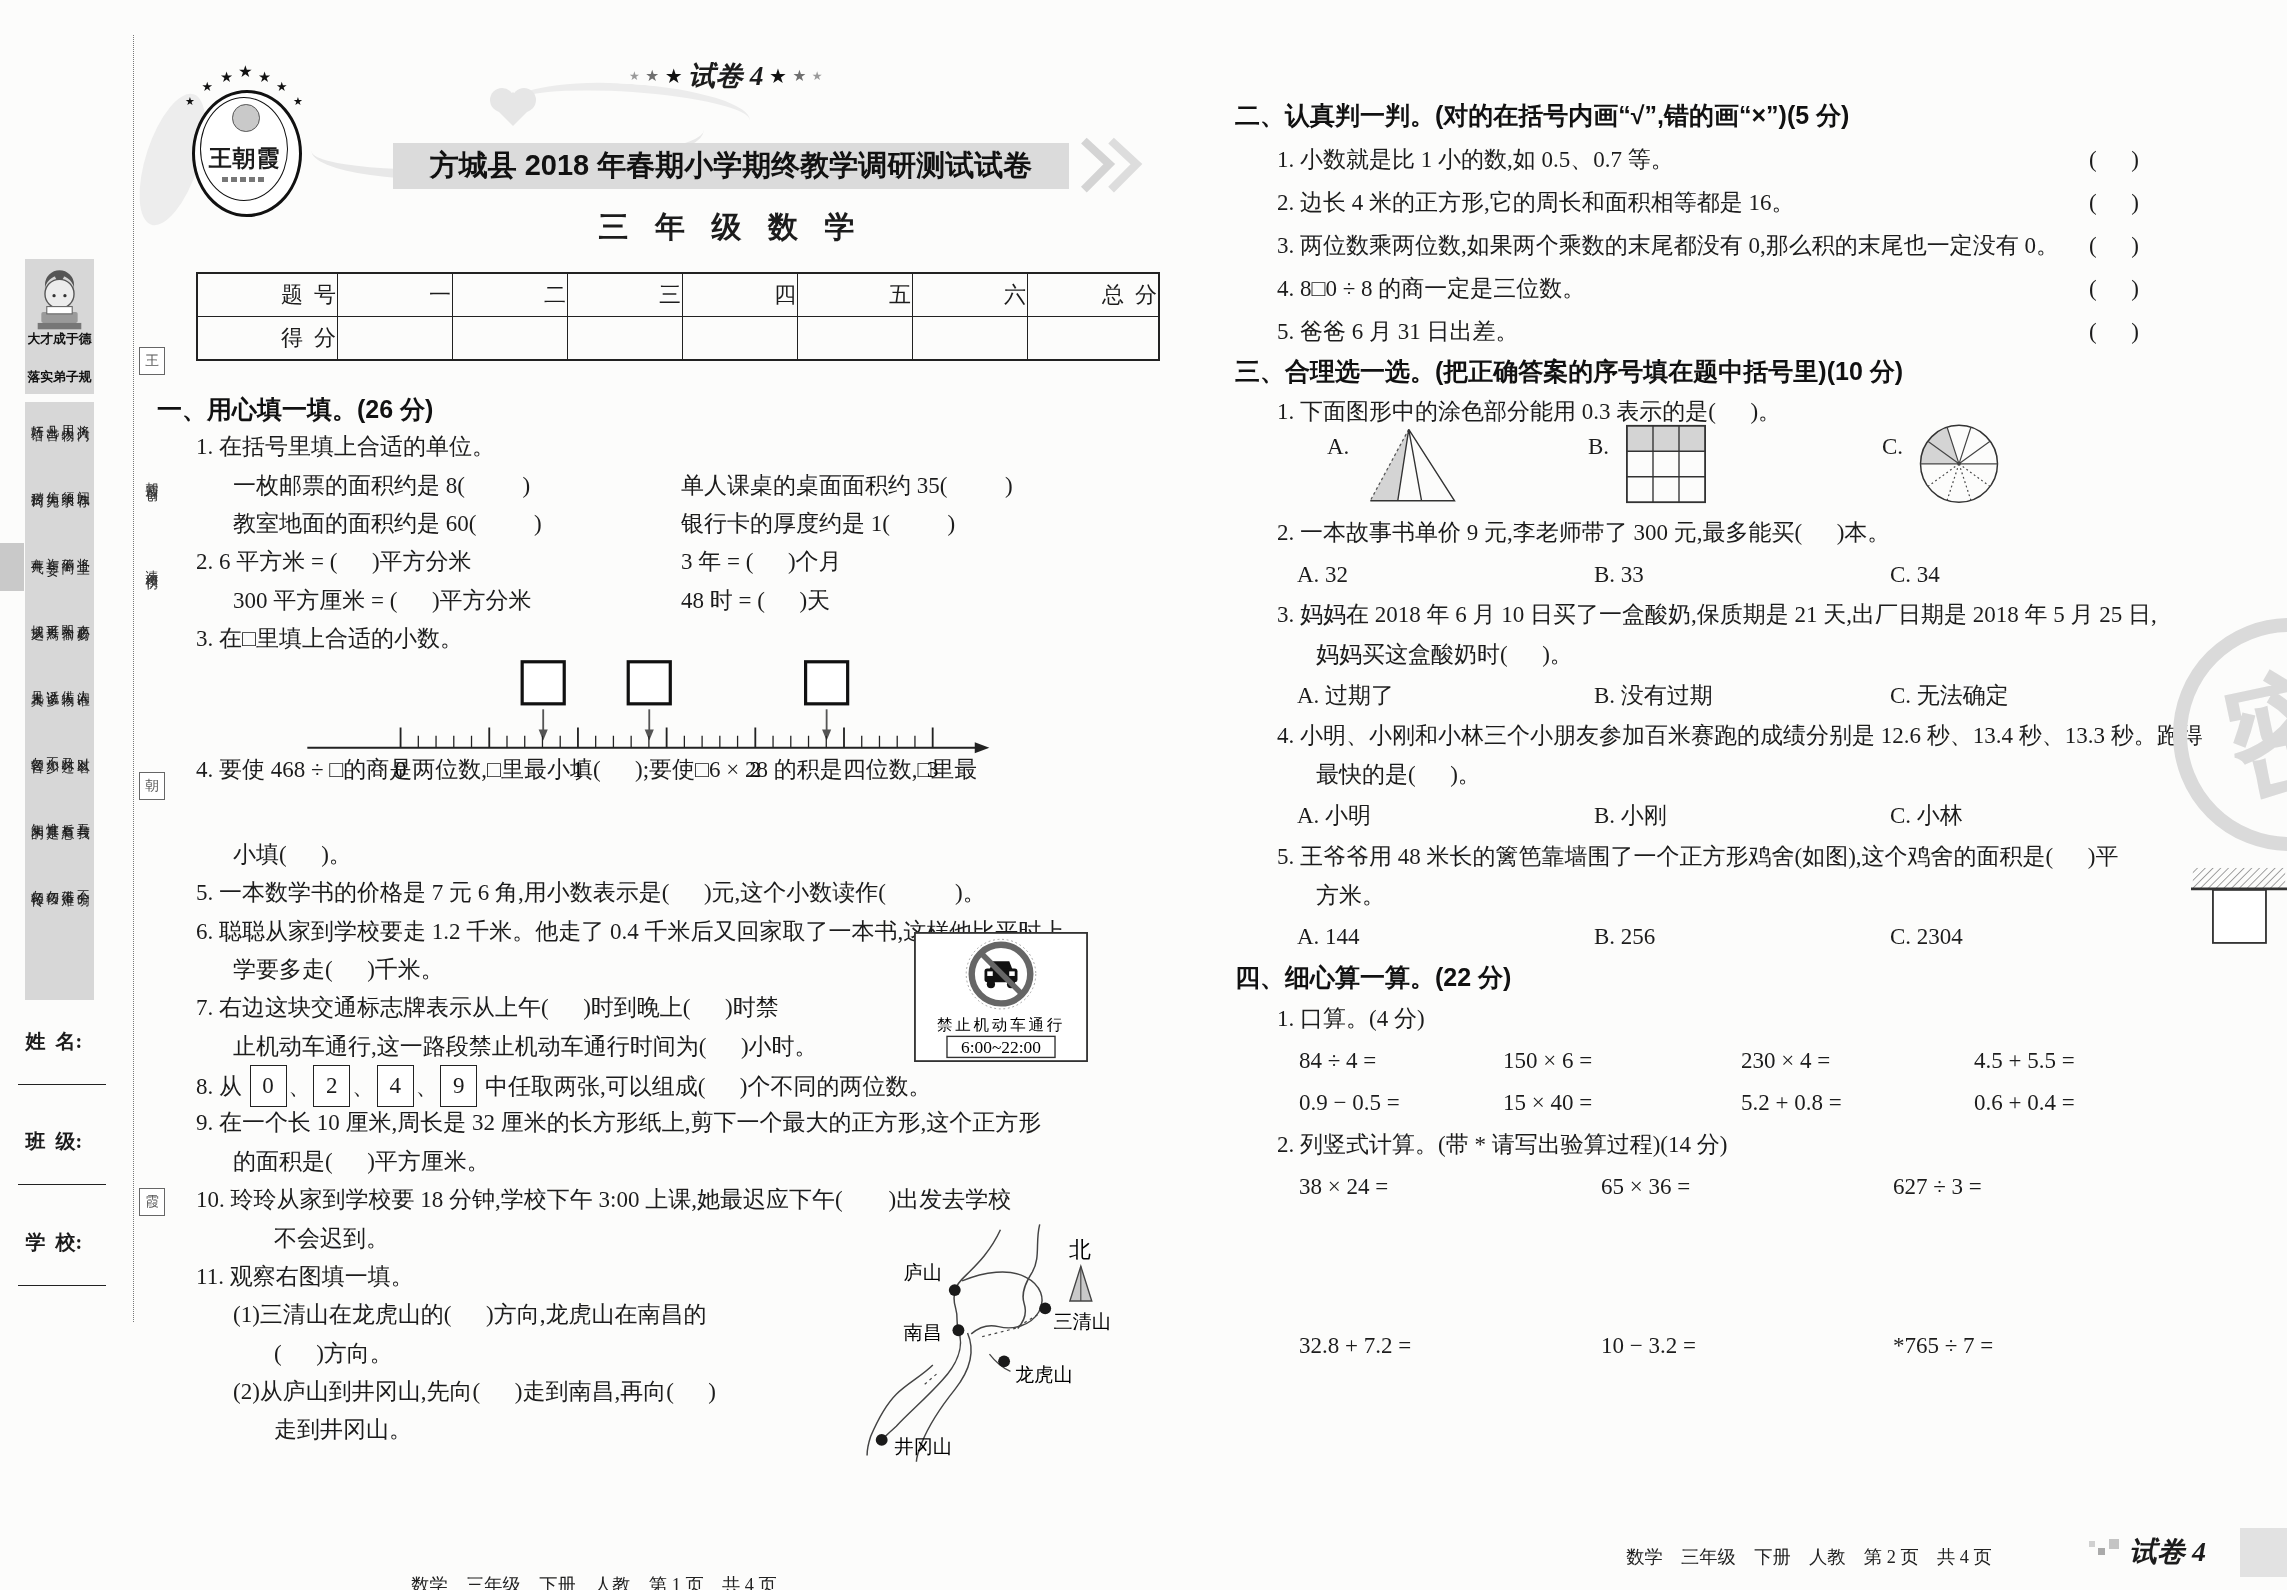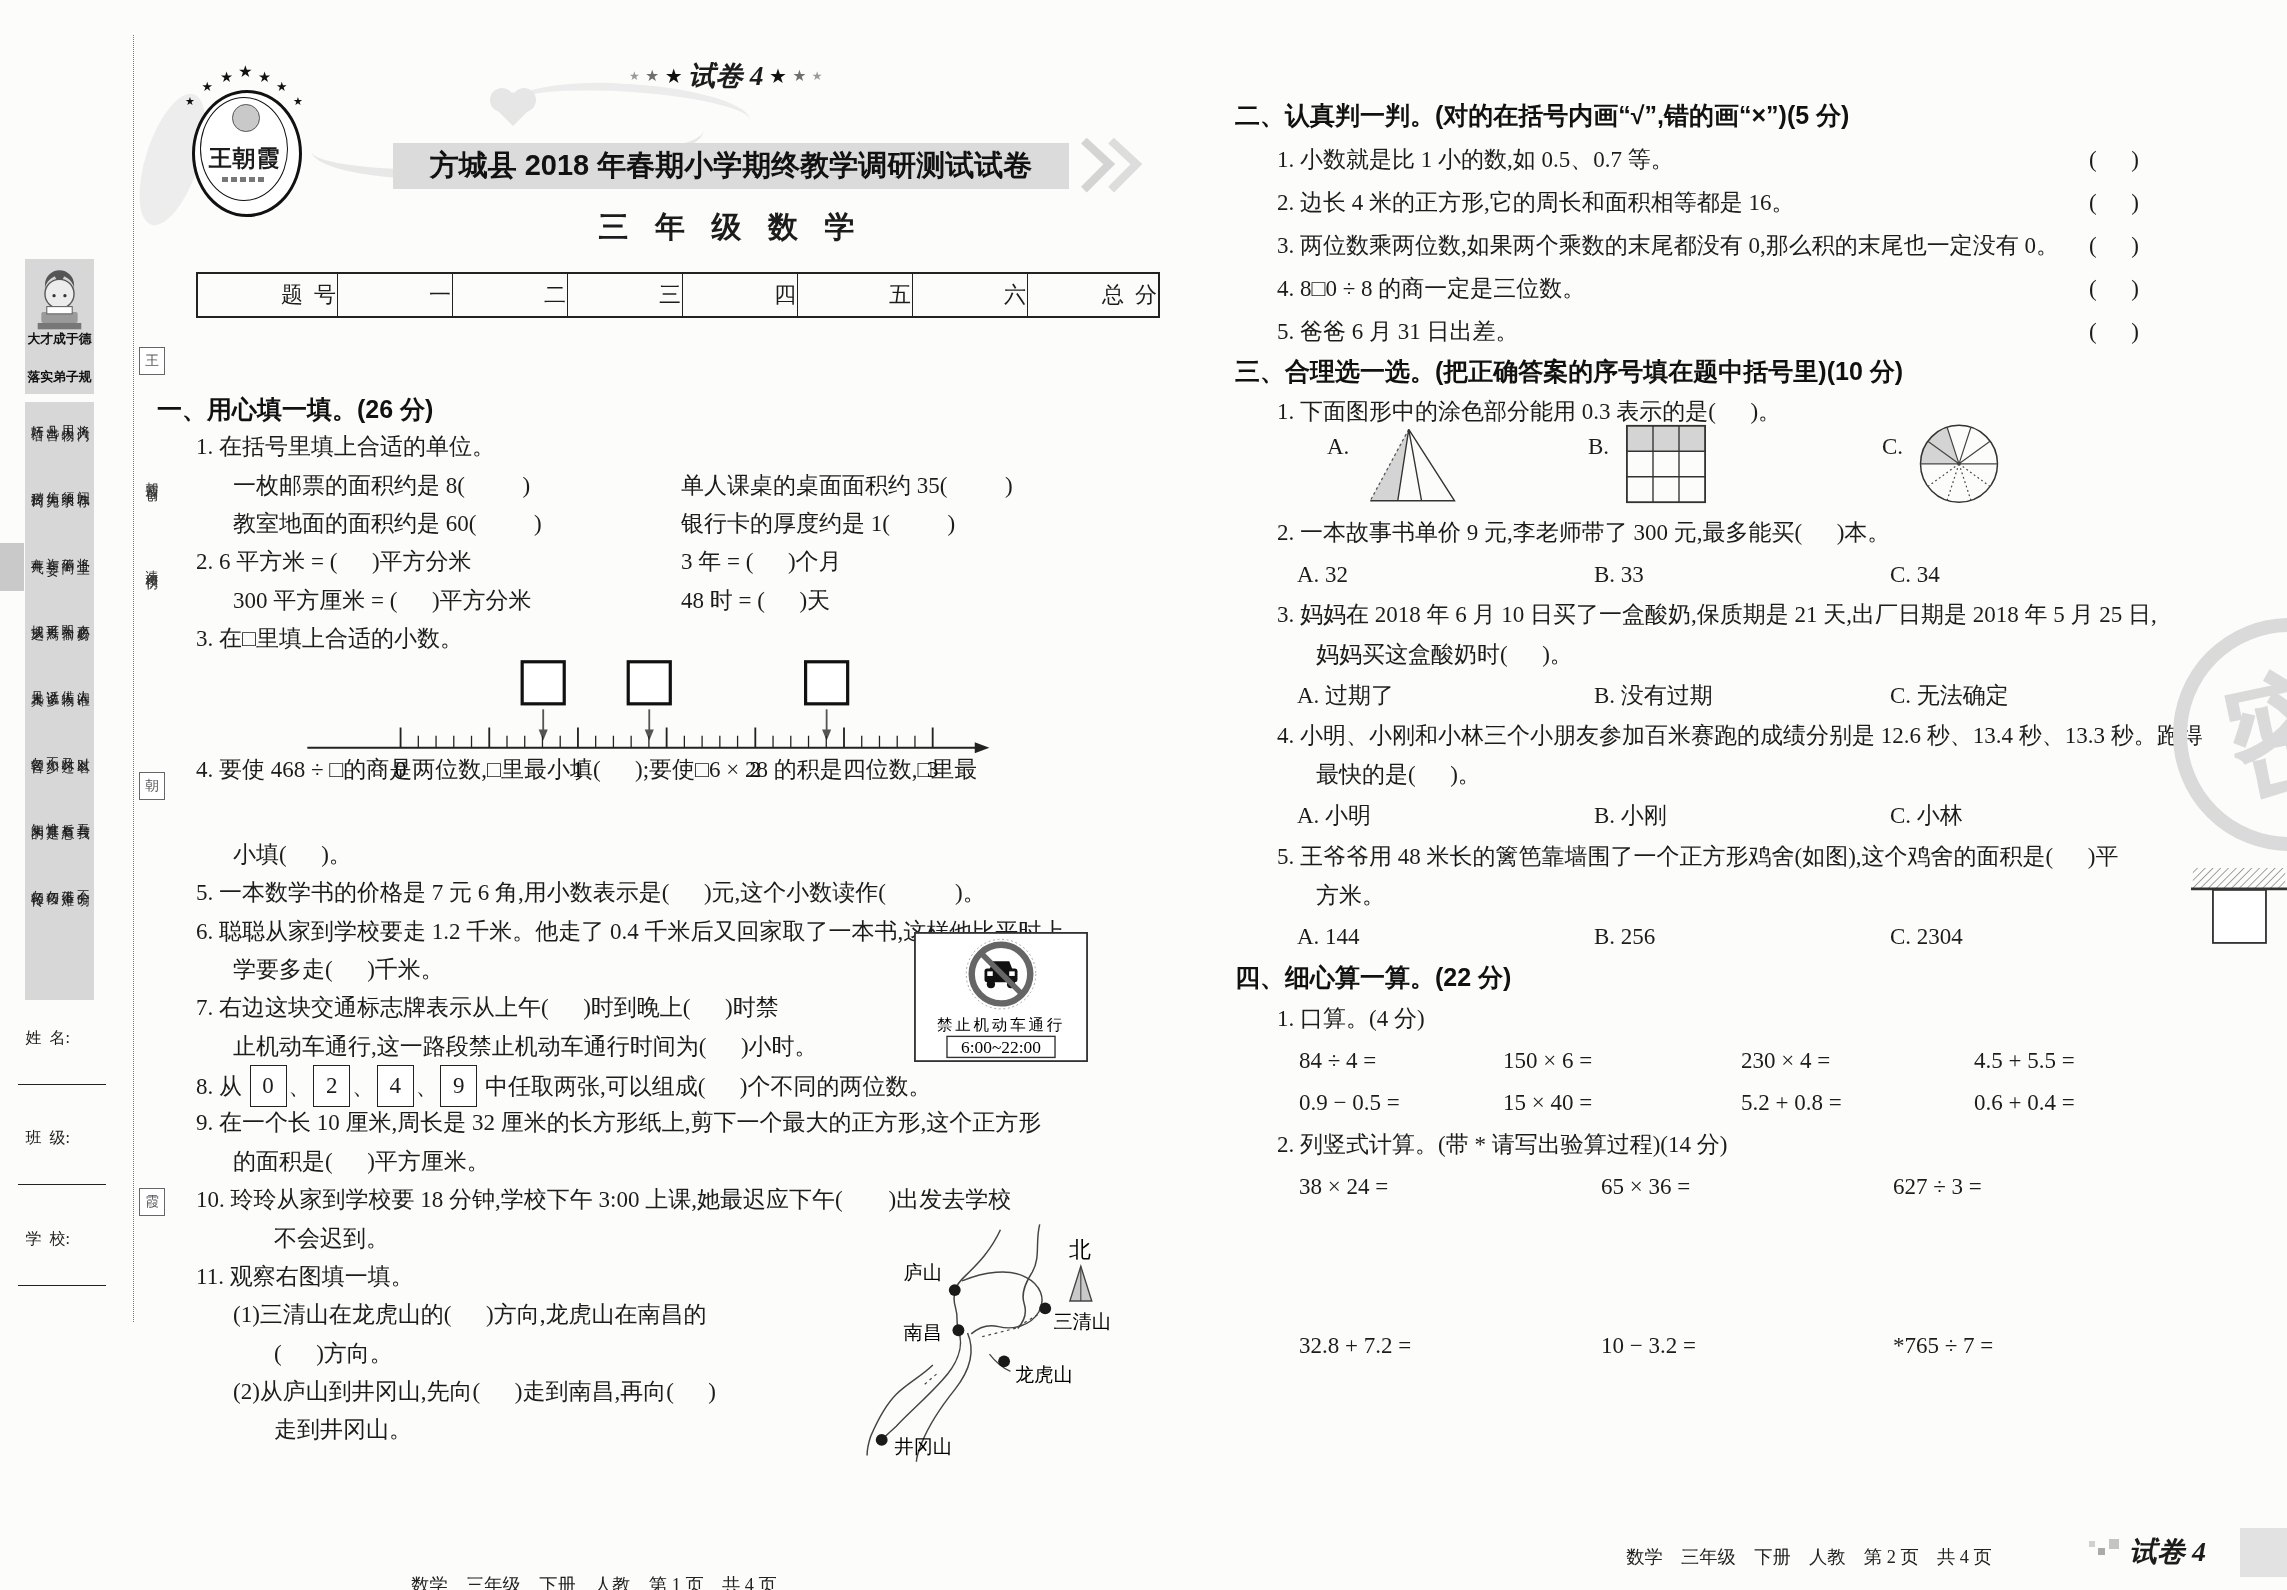--- a/index.html
+++ b/index.html
@@ -17,21 +17,21 @@
             font-family:"Liberation Serif",serif;}
   .foldnote{position:absolute;left:143px;writing-mode:vertical-rl;text-orientation:upright;
             font-size:12.8px;letter-spacing:2.7px;color:#333;font-family:"Liberation Serif",serif;}
   
   .sidebox{position:absolute;left:25px;width:69px;background:#d7d7d7;}
   .slogan{position:absolute;left:0;width:69px;text-align:center;font-weight:700;font-size:12.8px;
           font-family:"Liberation Serif",serif;color:#111;}
   .versegroup{display:flex;flex-direction:row;justify-content:space-between;padding:0 4.6px;margin-bottom:17.4px;}
   .verse{writing-mode:vertical-rl;text-orientation:upright;font-size:12.8px;line-height:13.7px;
          letter-spacing:1.8px;height:49px;color:#1a1a1a;font-family:"Liberation Serif",serif;}
-  .field{position:absolute;left:25.6px;font-size:16px;font-weight:400;white-space:pre;
+  .field{position:absolute;left:25.6px;font-size:20px;font-weight:700;white-space:pre;
          font-family:"Liberation Serif",serif;}
   .fieldline{position:absolute;left:18.3px;width:88px;border-bottom:1.8px solid #222;}
   
   .banner{position:absolute;left:393px;top:143px;width:676px;height:46px;background:#dbdbdb;
           display:flex;align-items:center;justify-content:center;}
   .banner-title{font-family:"Liberation Sans",sans-serif;font-weight:700;font-size:29px;white-space:pre;color:#111;}
   .subtitle{position:absolute;left:393px;top:207px;width:676px;text-align:center;
             font-family:"Liberation Sans",sans-serif;font-weight:700;font-size:30px;letter-spacing:9.1px;white-space:pre;}
   .starline{position:absolute;left:629px;top:58px;display:flex;align-items:center;gap:5.5px;}
   .star1{font-size:12px;color:#9a9a9a;} .star2{font-size:15.5px;color:#6f6f6f;} .star3{font-size:20px;color:#111;}
@@ -204,20 +204,30 @@
     <tbody>
         <tr>
       <td style="width:137px;">题  号</td>
       <td style="width:112px;">一</td>
       <td style="width:112px;">二</td>
       <td style="width:112px;">三</td>
       <td style="width:112px;">四</td>
       <td style="width:112px;">五</td>
       <td style="width:112px;">六</td>
       <td style="width:128px;">总  分</td>
+    </tr>
+    <tr>
+      <td>得  分</td>
+      <td></td>
+          <td></td>
+      <td></td>
+          <td></td>
+      <td></td>
+          <td></td>
+      <td></td>
     </tr>
   </tbody>
     </table>
 
   <div>
     <div class="h" style="left:157px;top:393px;">一、用心填一填。(26 分)</div>
     <div class="t" style="left:196px;top:431px;">1. 在括号里填上合适的单位。</div>
     <div class="t" style="left:233px;top:470px;">一枚邮票的面积约是 8(          )</div>
     <div class="t" style="left:681px;top:470px;">单人课桌的桌面面积约 35(          )</div>
     <div class="t" style="left:233px;top:508px;">教室地面的面积约是 60(          )</div>

